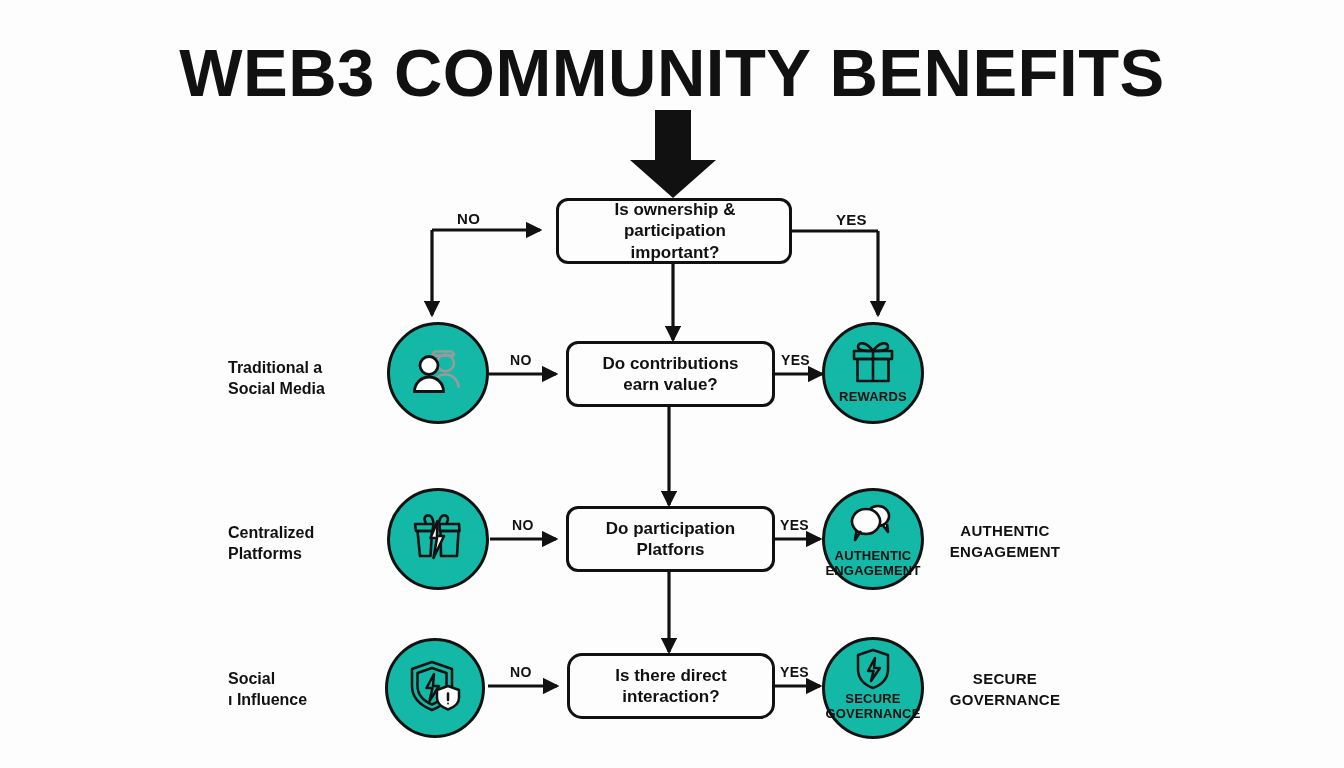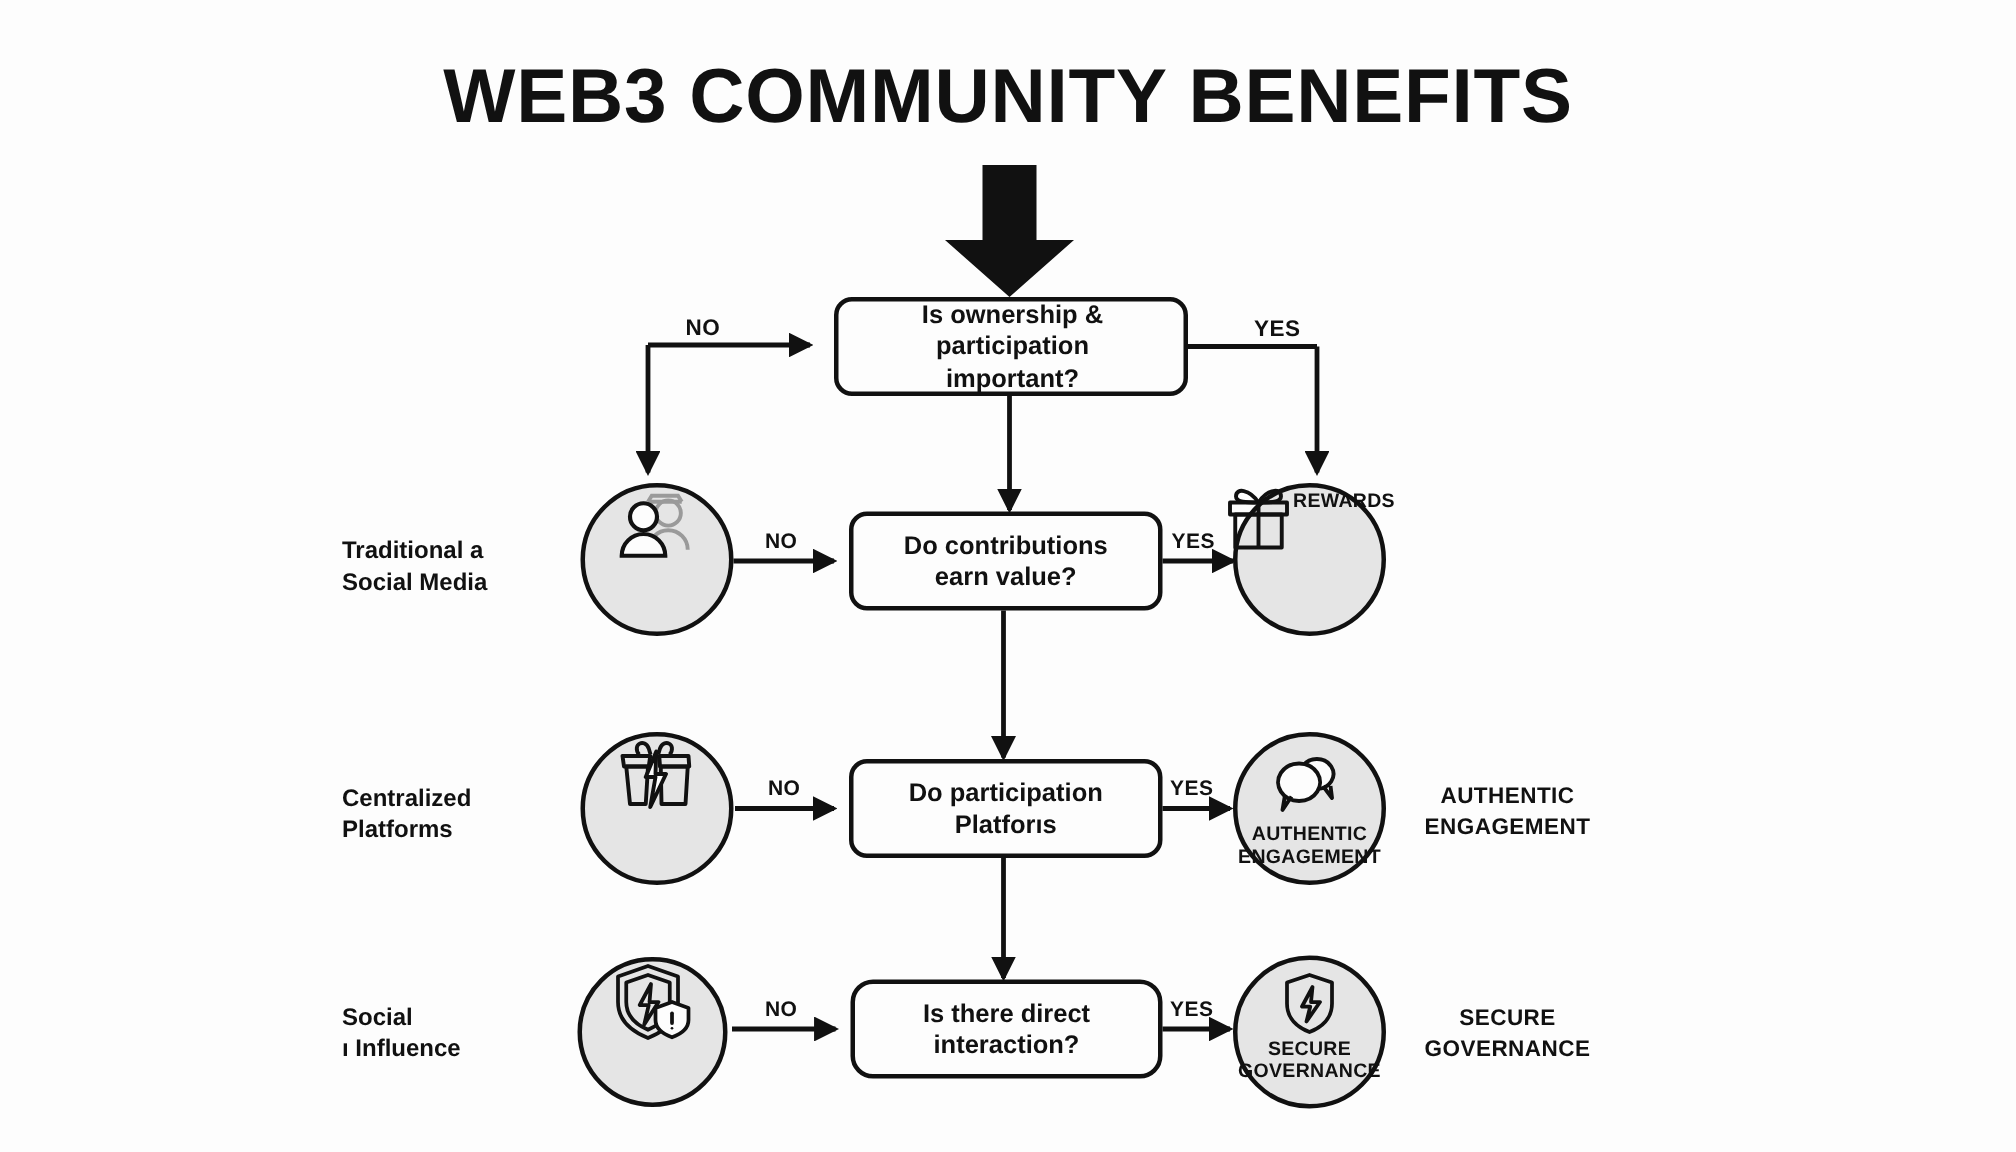--- a/index.html
+++ b/index.html
@@ -8,21 +8,21 @@
     background: #fdfdfd;
     font-family: "Liberation Sans", sans-serif;
     overflow: hidden;
   }
   #stage { position: relative; width: 1344px; height: 768px; }
 
   
   #title {
     position: absolute; left: 0; top: 34px; width: 1344px;
     text-align: center;
-    font-size: 51px; font-weight: 800; letter-spacing: 0.5px;
+    font-size: 67px; font-weight: 800; letter-spacing: 0.5px;
     color: #111111;
     font-family: "Liberation Sans", sans-serif;
   }
 
   
   .dbox {
     position: absolute;
     border: 3px solid #111111;
     border-radius: 12px;
     background: #fdfdfd;
@@ -36,23 +36,23 @@
   }
   .dbox .txt { white-space: pre-line; }
   
   #box-q1 .txt { width: 252px; margin-left: 2px; }
 
   
   .circ {
     position: absolute;
     border: 3px solid #111111;
     border-radius: 50%;
-    background: #e5e5e5;
-    display: flex; 
-    justify-content: center;
+    background: #14b8a6;
+    display: flex; flex-direction: column;
+    align-items: center; justify-content: center;
   }
   .circ .clabel {
     font-size: 13px; font-weight: 700; color: #111111;
     text-align: center; line-height: 1.12; letter-spacing: .2px;
     white-space: pre-line; margin-top: 2px;
   }
   .circ.overflow .clabel {
     position: absolute; left: 50%; transform: translateX(-50%);
     width: 190px; top: 56px;
   }

